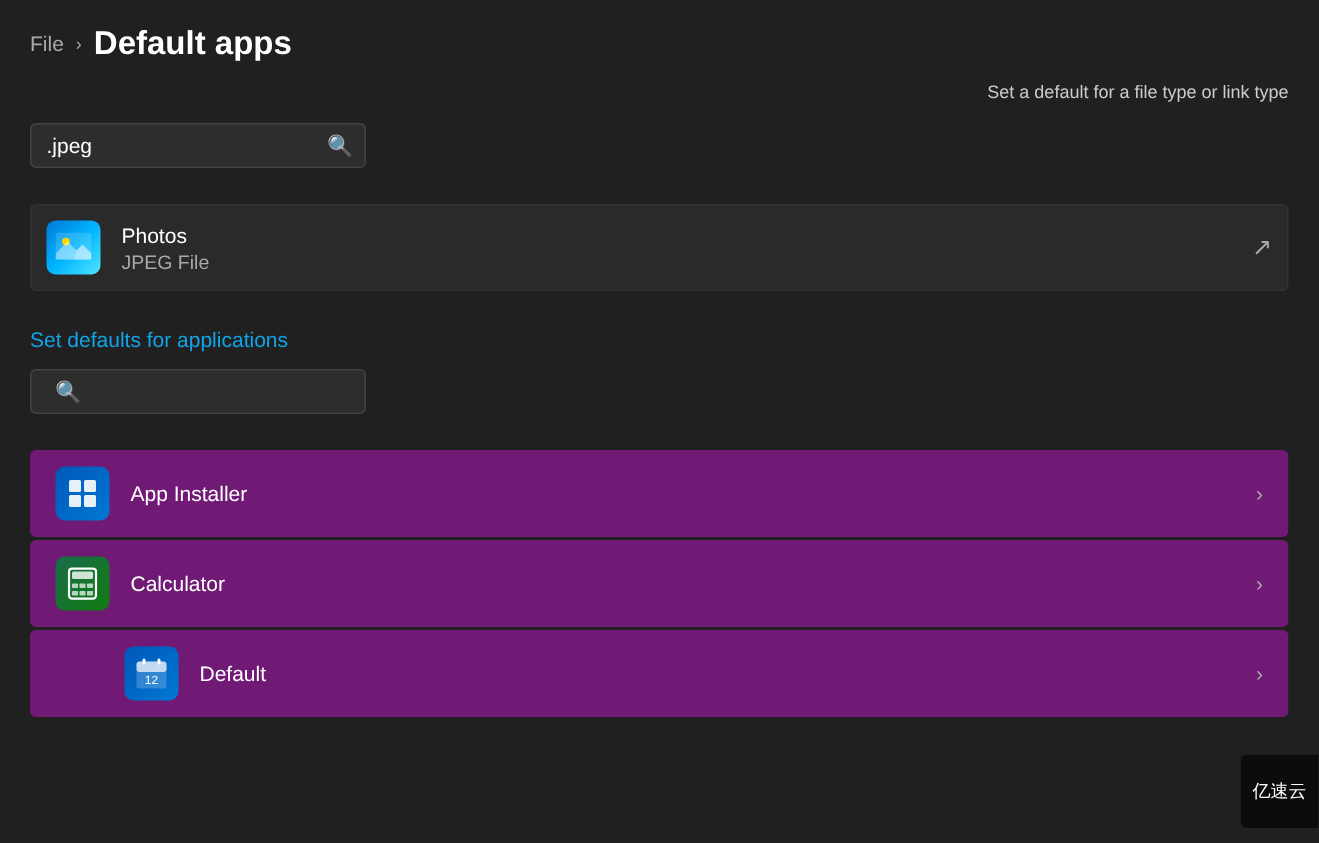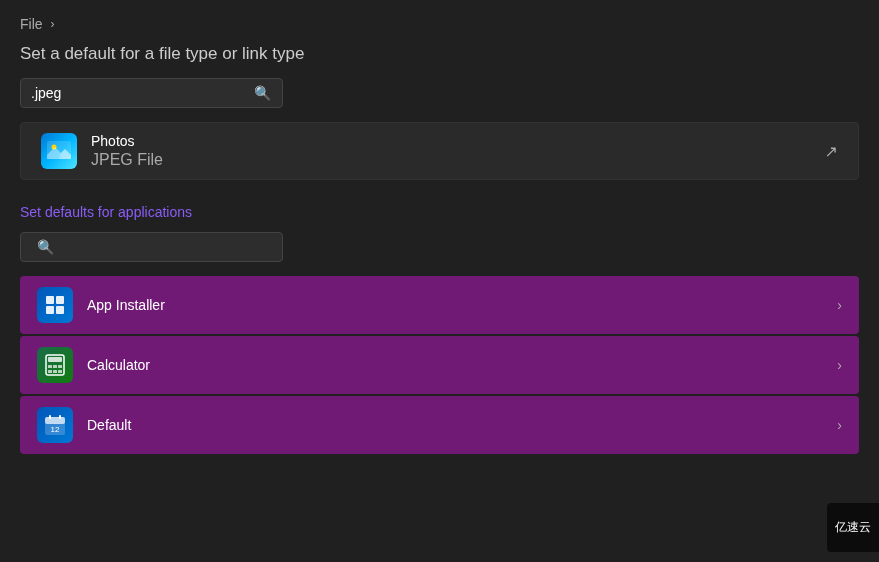--- a/index.html
+++ b/index.html
@@ -39,34 +39,35 @@
       font-size: 12px;
     }
 
     .breadcrumb-current {
       font-size: 22px;
       font-weight: 600;
       color: #ffffff;
     }
 
     .section-subtitle {
-      font-size: 17px;
+      font-size: 12px;
       color: #cccccc;
       margin-bottom: 14px;
+      text-align: right;
     }
 
     .search-box {
       display: flex;
       align-items: center;
       background-color: #2d2d2d;
       border: 1px solid #444444;
       border-radius: 4px;
       padding: 6px 10px;
-      width: 263px;
-      margin-bottom: 14px;
+      width: 224px;
+      margin-bottom: 24px;
     }
 
     .search-box input {
       background: transparent;
       border: none;
       outline: none;
       color: #ffffff;
       font-size: 14px;
       flex: 1;
     }
@@ -79,21 +80,21 @@
       color: #aaaaaa;
       font-size: 14px;
       margin-left: 6px;
     }
 
     .file-type-result {
       background-color: #2a2a2a;
       border-radius: 4px;
       display: flex;
       align-items: center;
-      padding: 10px 20px;
+      padding: 10px 10px;
       margin-bottom: 20px;
       cursor: pointer;
       border: 1px solid #333333;
     }
 
     .app-icon {
       width: 36px;
       height: 36px;
       margin-right: 14px;
       border-radius: 6px;
@@ -112,34 +113,34 @@
       flex: 1;
     }
 
     .app-name {
       font-size: 14px;
       font-weight: 500;
       color: #ffffff;
     }
 
     .app-desc {
+      font-size: 13px;
+      color: #aaaaaa;
+      margin-top: 2px;
+    }
+
+    .external-link-icon {
+      color: #aaaaaa;
       font-size: 16px;
-      color: #aaaaaa;
-      margin-top: 2px;
-    }
-
-    .external-link-icon {
-      color: #aaaaaa;
-      font-size: 16px;
     }
 
     .section-title {
       font-size: 14px;
       font-weight: 500;
-      color: #8b5cf6;
+      color: #0ea5e9;
       margin-bottom: 12px;
       margin-top: 24px;
     }
 
     .app-list-item {
       display: flex;
       align-items: center;
       padding: 10px 16px;
       background-color: #701a75;
       border-radius: 4px;
@@ -157,20 +158,21 @@
     .app-installer-icon {
       background: linear-gradient(135deg, #0057b8, #0078d4);
     }
 
     .calculator-icon {
       background: linear-gradient(135deg, #1a6b4a, #107c10);
     }
 
     .calendar-icon {
       background: linear-gradient(135deg, #0057b8, #0078d4);
+      margin-left: 46px;
     }
 
     .icon-inner {
       width: 100%;
       height: 100%;
       display: flex;
       align-items: center;
       justify-content: center;
       color: white;
       font-size: 18px;
@@ -189,20 +191,21 @@
     }
   </style>
 </head>
 <body>
 
 <div class="page-container">
 
   <div class="breadcrumb">
     <span class="breadcrumb-apps">File</span>
     <span class="breadcrumb-separator">›</span>
+    <span class="breadcrumb-current">Default apps</span>
   </div>
 
   <div class="section-subtitle">Set a default for a file type or link type</div>
 
   <div class="search-box">
     <input type="text" value=".jpeg" style="">
     <span class="search-icon">🔍</span>
   </div>
 
   <div class="file-type-result">

